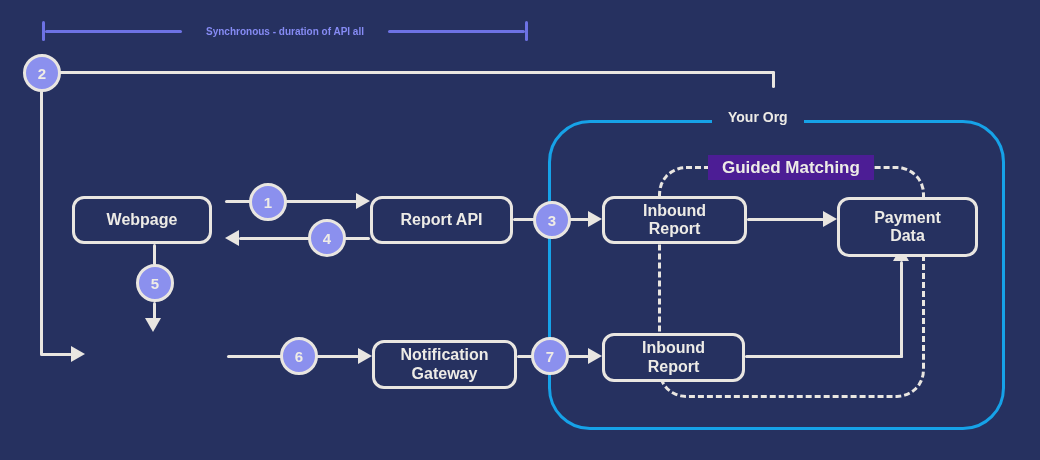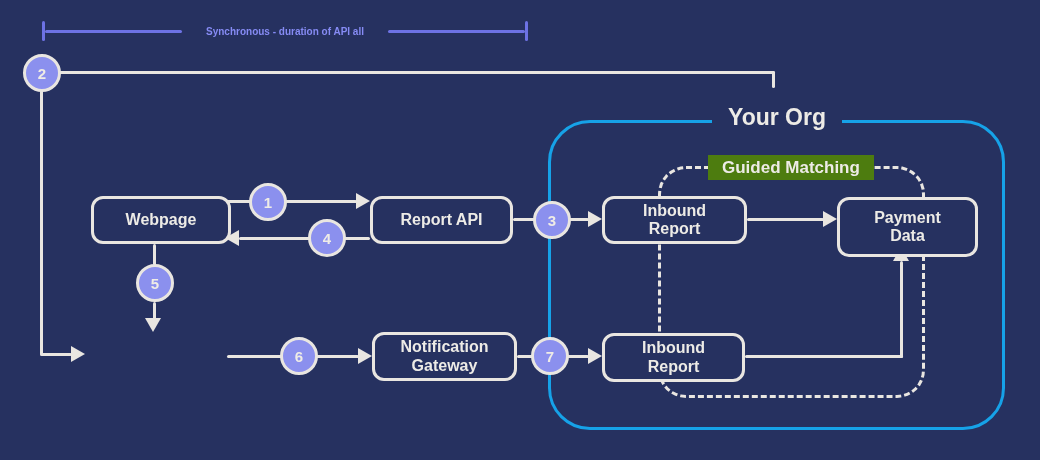--- a/index.html
+++ b/index.html
@@ -7,30 +7,30 @@
     position:relative;width:1040px;height:460px;background:#263160;
     font-family:"Liberation Sans","DejaVu Sans",sans-serif;overflow:hidden;
   }
   
   .org-box{
     position:absolute;left:548px;top:120px;width:457px;height:310px;
     border:3px solid #16a2e8;border-radius:42px;box-sizing:border-box;z-index:1;
   }
   .org-label{
     position:absolute;left:712px;top:103px;height:28px;line-height:28px;
-    padding:0 16px;background:#263160;color:#edebe6;font-size:23px;font-weight:bold;
+    padding:0 16px;background:#263160;color:#edebe6;font-size:14px;font-weight:bold;
     z-index:3;white-space:nowrap;
   }
   .guided-box{
     position:absolute;left:658px;top:166px;width:267px;height:232px;
     border:3px dashed #e9e6e1;border-radius:28px;box-sizing:border-box;z-index:1;
   }
   .guided-label{
     position:absolute;left:708px;top:155px;height:25px;line-height:25px;
-    padding:0 14px;background:#4d7c0f;color:#edebe6;font-size:17px;font-weight:bold;
+    padding:0 14px;background:#4c1d95;color:#edebe6;font-size:17px;font-weight:bold;
     z-index:3;white-space:nowrap;
   }
   
   .node{
     position:absolute;box-sizing:border-box;border:3px solid #e9e6e1;border-radius:12px;
     background:#263160;color:#edebe6;font-size:16px;font-weight:bold;
     display:flex;align-items:center;justify-content:center;text-align:center;
     line-height:1.15;z-index:3;
   }
   .node .lbl{max-width:100%;}
@@ -104,33 +104,33 @@
   <div class="hl" style="left:227px;top:355px;width:132px;"></div>
   <div class="arr r" style="left:358px;top:348px;"></div>
 
   <div class="hl" style="left:517px;top:355px;width:72px;"></div>
   <div class="arr r" style="left:588px;top:348px;"></div>
 
   <div class="hl" style="left:745px;top:355px;width:158px;"></div>
   <div class="vl" style="left:900px;top:261px;height:97px;"></div>
   <div class="arr u" style="left:893px;top:247px;"></div>
 
-  <div class="node" style="left:91px;top:196px;width:140px;height:48px;">
+  <div class="node" style="left:72px;top:196px;width:140px;height:48px;">
     <span class="lbl">Webpage</span>
   </div>
   <div class="node" style="left:370px;top:196px;width:143px;height:48px;">
     <span class="lbl">Report API</span>
   </div>
   <div class="node wrap" style="left:602px;top:196px;width:145px;height:48px;">
     <span class="lbl">Inbound Report</span>
   </div>
   <div class="node wrap" style="left:837px;top:197px;width:141px;height:60px;">
     <span class="lbl">Payment Data</span>
   </div>
-  <div class="node wrap" style="left:372px;top:332px;width:145px;height:49px;">
+  <div class="node wrap" style="left:372px;top:340px;width:145px;height:49px;">
     <span class="lbl">Notification Gateway</span>
   </div>
   <div class="node wrap" style="left:602px;top:333px;width:143px;height:49px;">
     <span class="lbl">Inbound Report</span>
   </div>
 
   <div class="step" style="left:249px;top:183px;">1</div>
   <div class="step" style="left:23px;top:54px;">2</div>
   <div class="step" style="left:533px;top:201px;">3</div>
   <div class="step" style="left:308px;top:219px;">4</div>

